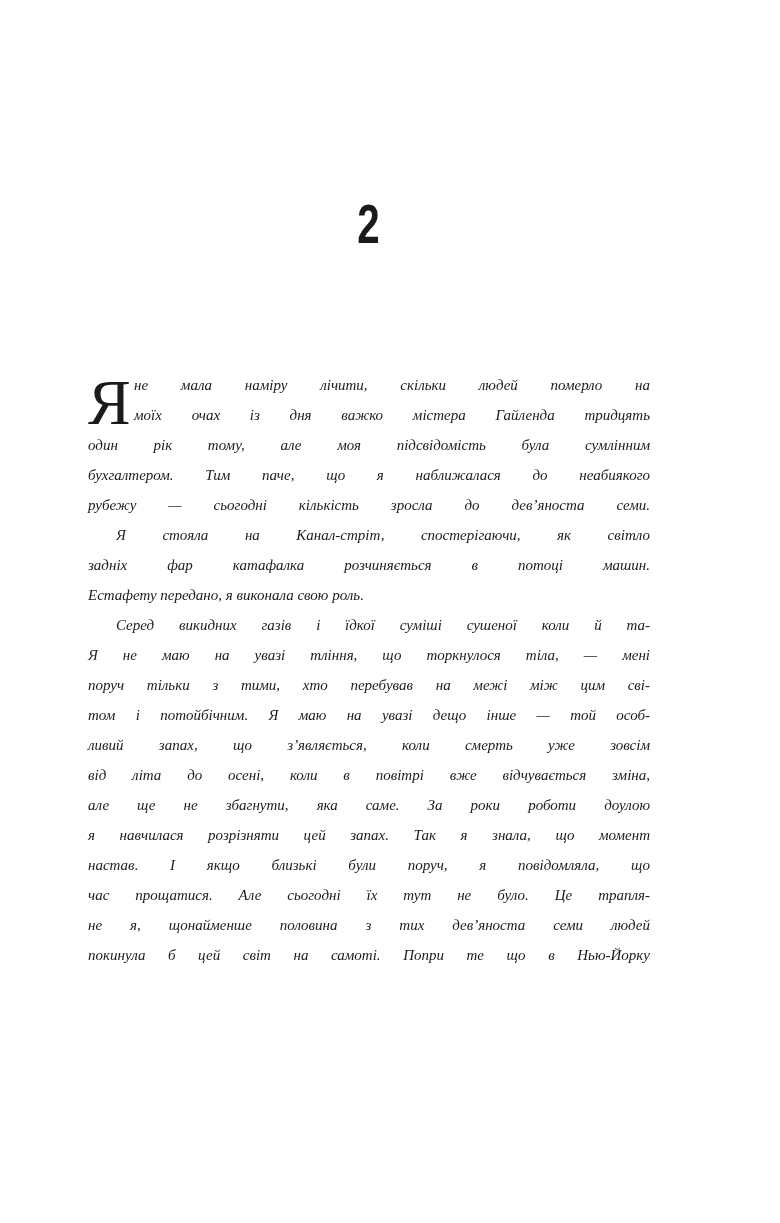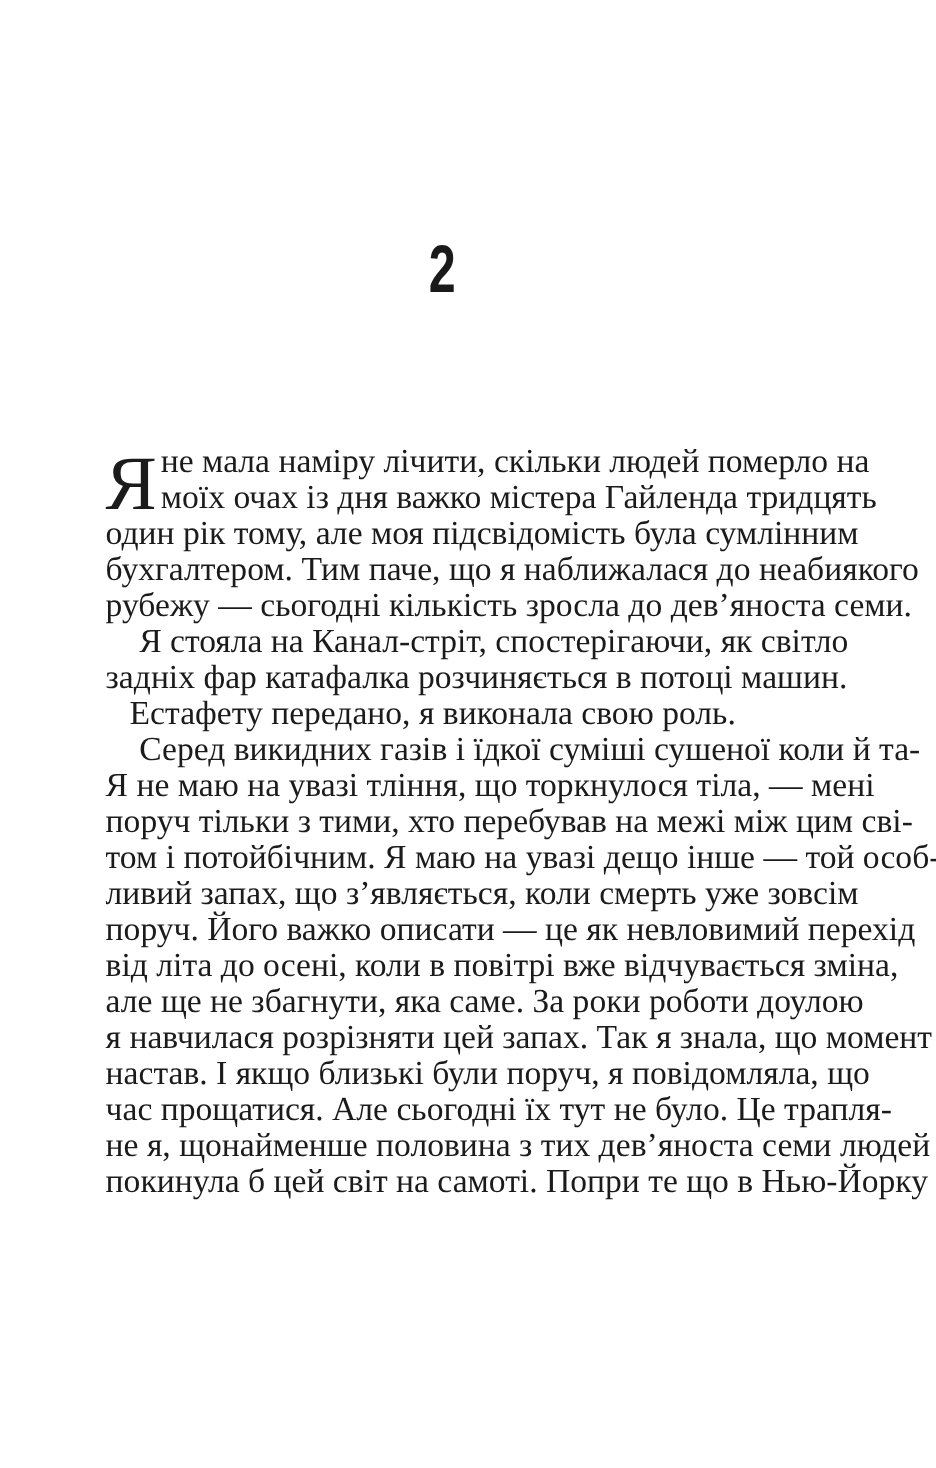--- a/index.html
+++ b/index.html
@@ -46,36 +46,36 @@
     left: 0;
     top: 3px;
     height: 60px;
     line-height: 60px;
     font-size: 64px;
     color: #1b1b1b;
   }
   .line {
     height: 30px;
     line-height: 30px;
-    font-size: 28px;
+    font-size: 15px;
     text-align: justify;
     text-align-last: justify;
     white-space: nowrap;
     color: #1b1b1b;
+    font-style: italic;
   }
   .line.dc-indent {
     margin-left: 46px;
   }
   .line.p-indent {
     text-indent: 28px;
   }
   .line.p-end {
     text-align: right;
     text-align-last: left;
-    margin-left: 20px;
   }
   .para {
     margin: 0;
     padding: 0;
   }
 </style>
 </head>
 <body>
 
 <div class="page">
@@ -100,21 +100,20 @@
       <div class="line">задніх фар катафалка розчиняється в потоці машин.</div>
       <div class="line p-end">Естафету передано, я виконала свою роль.</div>
     </div>
 
     <div class="para">
       <div class="line p-indent">Серед викидних газів і їдкої суміші сушеної коли й та-</div>
       <div class="line">Я не маю на увазі тління, що торкнулося тіла, — мені</div>
       <div class="line">поруч тільки з тими, хто перебував на межі між цим сві-</div>
       <div class="line">том і потойбічним. Я маю на увазі дещо інше — той особ-</div>
       <div class="line">ливий запах, що з’являється, коли смерть уже зовсім</div>
-      <div class="line">поруч. Його важко описати — це як невловимий перехід</div>
       <div class="line">від літа до осені, коли в повітрі вже відчувається зміна,</div>
       <div class="line">але ще не збагнути, яка саме. За роки роботи доулою</div>
       <div class="line">я навчилася розрізняти цей запах. Так я знала, що момент</div>
       <div class="line">настав. І якщо близькі були поруч, я повідомляла, що</div>
       <div class="line">час прощатися. Але сьогодні їх тут не було. Це трапля-</div>
       <div class="line">не я, щонайменше половина з тих дев’яноста семи людей</div>
       <div class="line">покинула б цей світ на самоті. Попри те що в Нью-Йорку</div>
     </div>
   </div>
 

